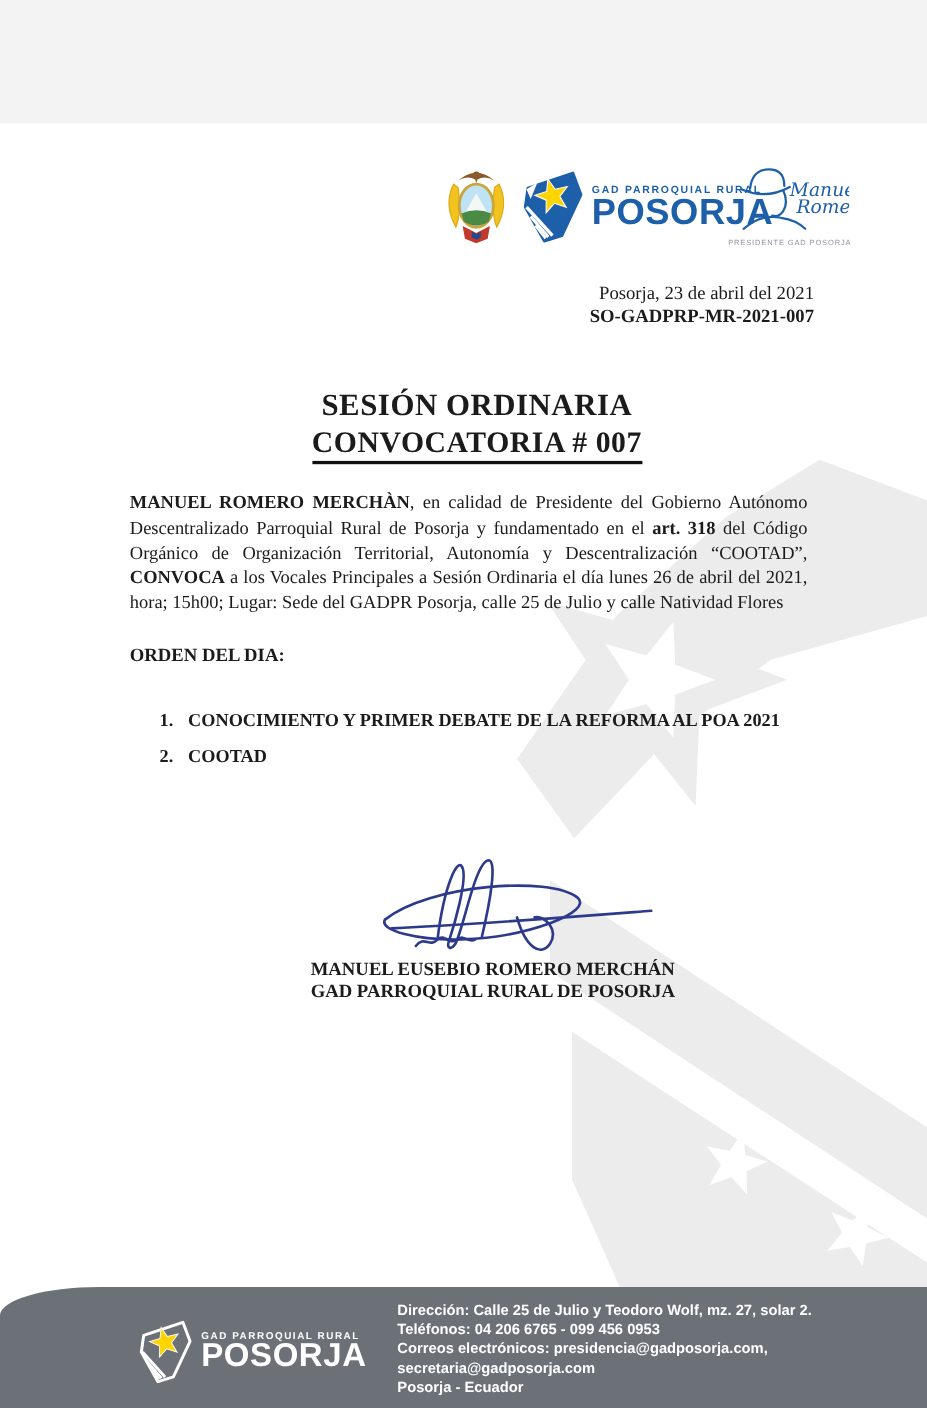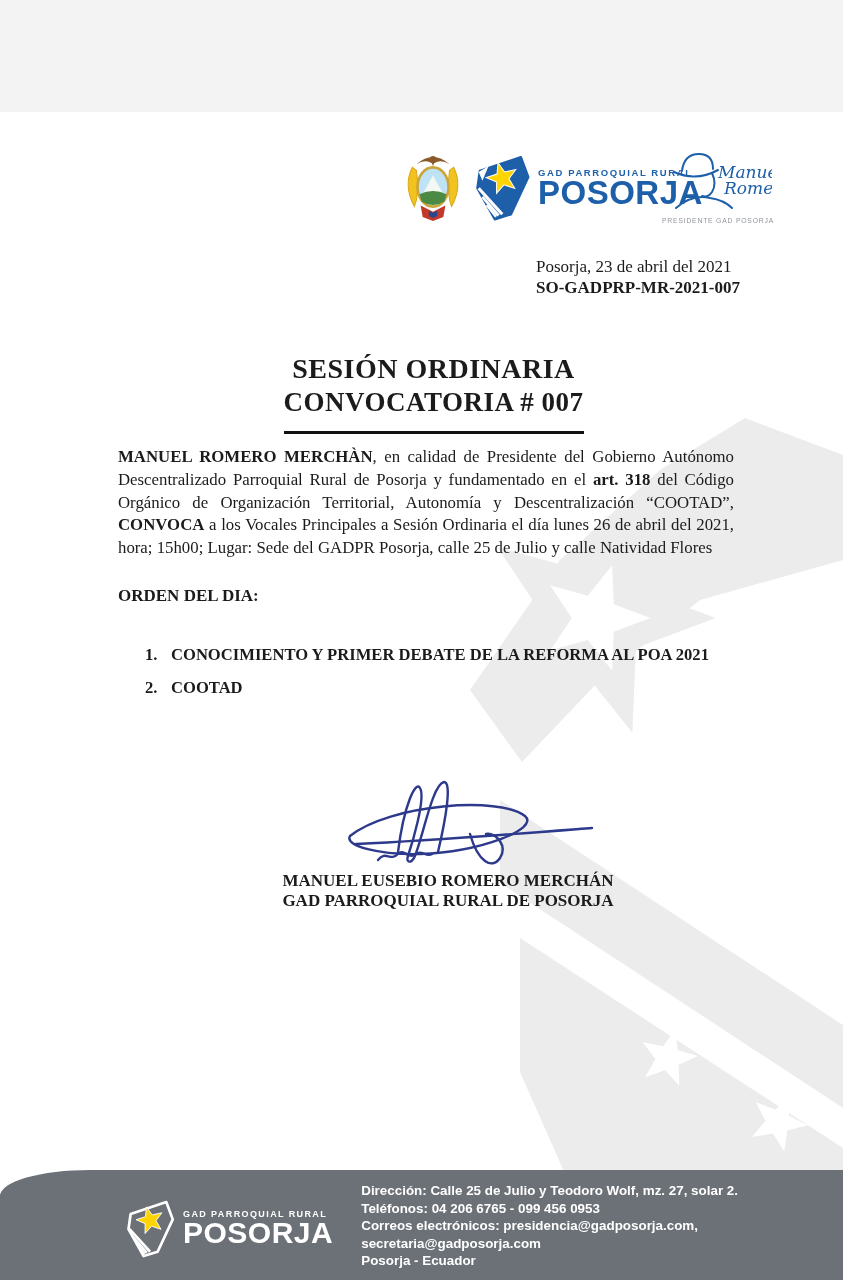--- a/index.html
+++ b/index.html
@@ -16,27 +16,27 @@
   .logo-row{position:absolute;left:0;top:146px;width:843px;height:84px;}
   .arms{position:absolute;left:402px;top:4px;}
   .hlogo{position:absolute;left:470px;top:6px;display:flex;align-items:center;}
   .hlogo-text{margin-left:6px;}
   .hlogo-tag{font-family:"Liberation Sans","DejaVu Sans",sans-serif;font-weight:bold;font-size:9.5px;letter-spacing:1.6px;color:#1d5fa9;}
   .hlogo-name{font-family:"Liberation Sans","DejaVu Sans",sans-serif;font-weight:bold;font-size:33px;letter-spacing:.5px;color:#1d5fa9;line-height:30px;}
   .plogo{position:absolute;left:662px;top:0px;width:110px;text-align:center;}
   .plogo-caption{font-family:"Liberation Sans","DejaVu Sans",sans-serif;font-size:6.8px;letter-spacing:.8px;color:#8f939d;margin-top:1px;white-space:nowrap;}
 
   
-  .date-block{position:absolute;right:103px;top:256px;font-size:17px;line-height:21px;}
+  .date-block{position:absolute;right:103px;top:256px;text-align:right;font-size:17px;line-height:21px;}
   .date-ref{font-weight:bold;}
 
   
   .title-block{position:absolute;left:12px;top:352px;width:843px;text-align:center;font-weight:bold;}
   .title-1{font-size:28px;line-height:34px;letter-spacing:.5px;}
-  .title-2{font-size:27px;line-height:32px;display:inline-block;border-bottom:3.5px solid #111;padding-bottom:13px;letter-spacing:.5px;}
+  .title-2{font-size:27px;line-height:32px;display:inline-block;border-bottom:3.5px solid #111;padding-bottom:1px;letter-spacing:.5px;}
 
   
   .body-par{position:absolute;left:118px;top:446px;width:616px;font-size:16.8px;line-height:22.8px;text-align:justify;margin:0;}
 
   .agenda-heading{position:absolute;left:118px;top:586px;font-size:17px;font-weight:bold;}
   .agenda{position:absolute;left:145px;top:645px;width:600px;font-weight:bold;font-size:16.6px;}
   .agenda-item{display:flex;margin-bottom:13px;}
   .agenda-num{width:26px;flex:0 0 26px;}
 
   

